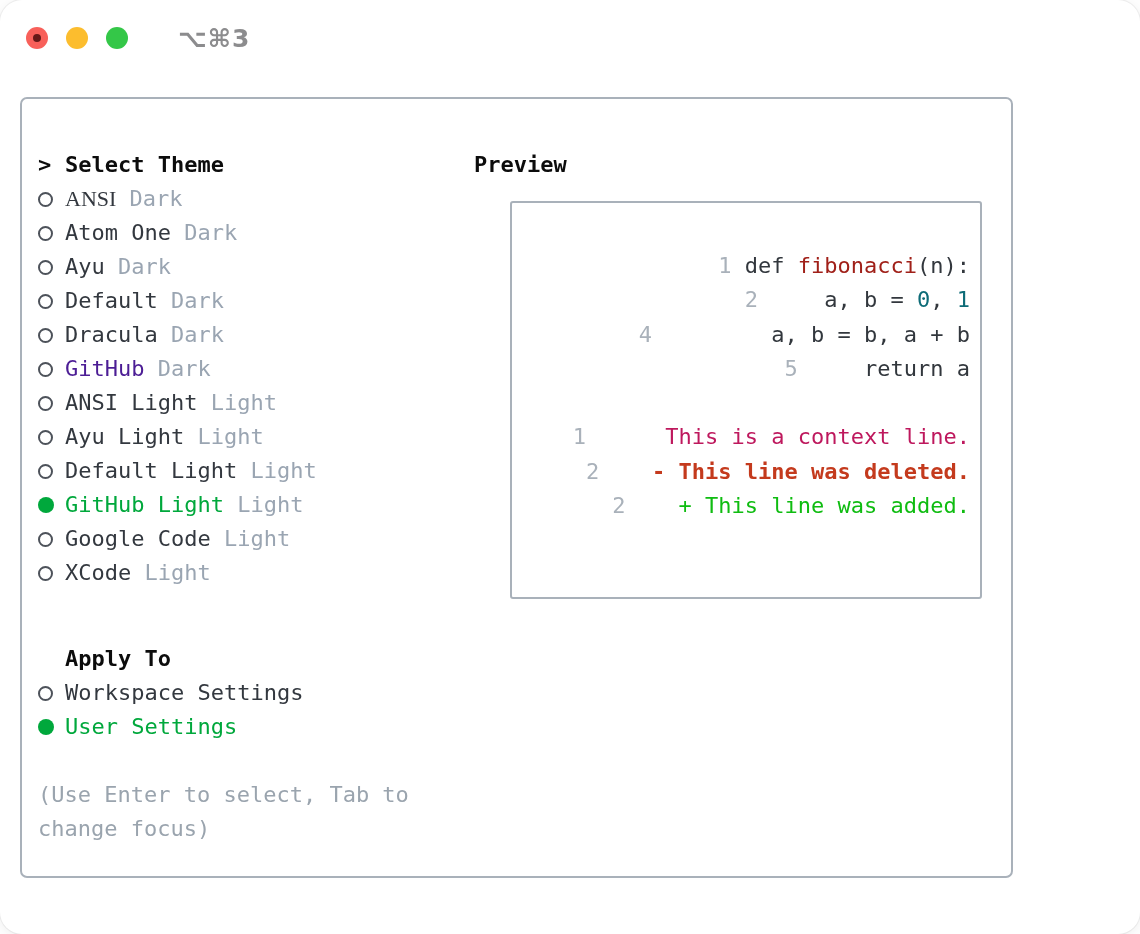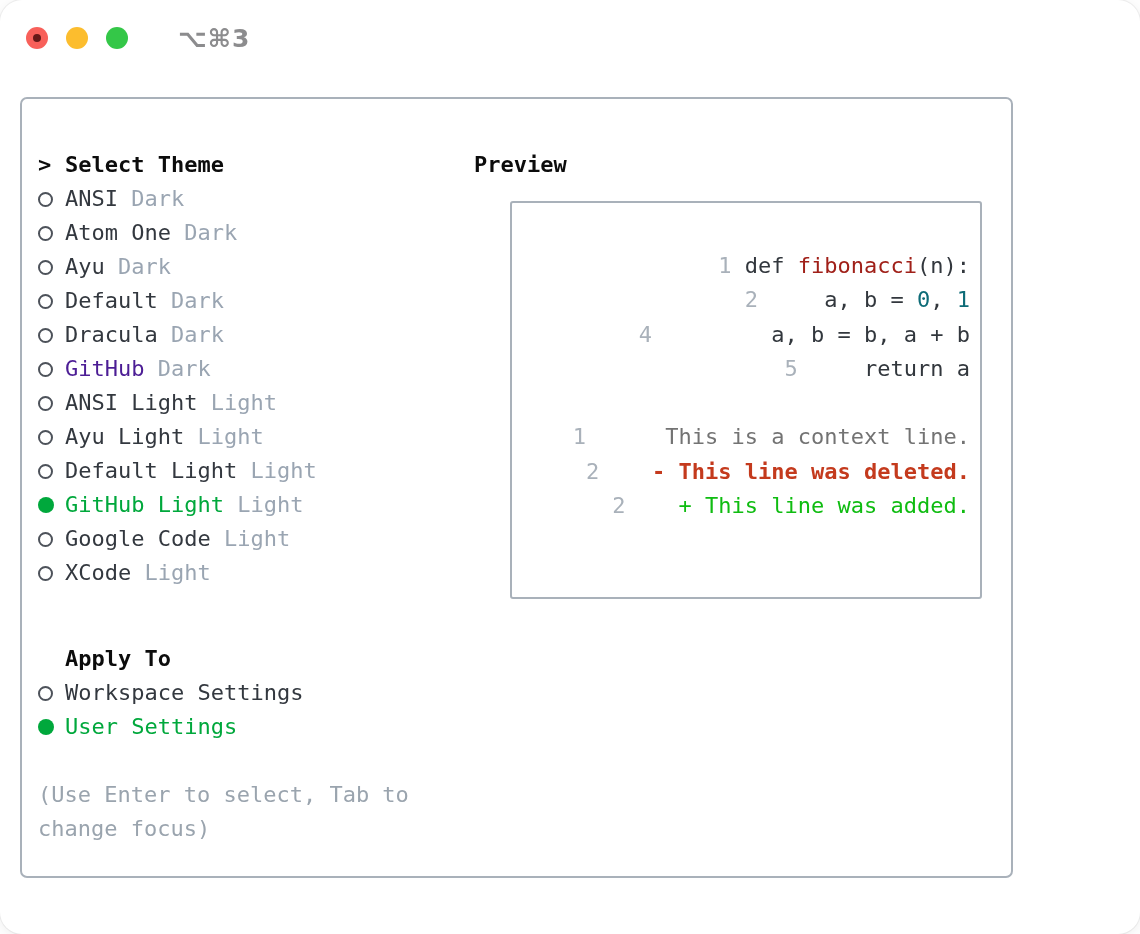--- a/index.html
+++ b/index.html
@@ -153,21 +153,21 @@
 
   <div class="panel">
 
     <div class="left-col">
       <div class="row">
         <span class="marker"><span class="prompt-glyph">&gt;</span></span>
         <span class="menu-title">Select Theme</span>
       </div>
 
       <div id="theme-list">
-          <div class="row"><span class="marker"><span class="ring"></span></span><span style="color: rgb(51, 56, 63);">ANSI</span><span class="variant"> Dark</span></div>
+          <div class="row"><span class="marker"><span class="ring"></span></span><span style="color: rgb(51, 56, 63); font-family: Liberation Serif, serif;">ANSI</span><span class="variant"> Dark</span></div>
           <div class="row"><span class="marker"><span class="ring"></span></span><span style="color: rgb(51, 56, 63);">Atom One</span><span class="variant"> Dark</span></div>
           <div class="row"><span class="marker"><span class="ring"></span></span><span style="color: rgb(51, 56, 63);">Ayu</span><span class="variant"> Dark</span></div>
           <div class="row"><span class="marker"><span class="ring"></span></span><span style="color: rgb(51, 56, 63);">Default</span><span class="variant"> Dark</span></div>
           <div class="row"><span class="marker"><span class="ring"></span></span><span style="color: rgb(51, 56, 63);">Dracula</span><span class="variant"> Dark</span></div>
           <div class="row"><span class="marker"><span class="ring"></span></span><span style="color: #4c1d95;">GitHub</span><span class="variant"> Dark</span></div>
           <div class="row"><span class="marker"><span class="ring"></span></span><span style="color: rgb(51, 56, 63);">ANSI Light</span><span class="variant"> Light</span></div>
           <div class="row"><span class="marker"><span class="ring"></span></span><span style="color: rgb(51, 56, 63);">Ayu Light</span><span class="variant"> Light</span></div>
           <div class="row"><span class="marker"><span class="ring"></span></span><span style="color: rgb(51, 56, 63);">Default Light</span><span class="variant"> Light</span></div>
           <div class="row"><span class="marker"><span class="fill" style="background: rgb(0, 168, 60);"></span></span><span style="color: rgb(0, 168, 60);">GitHub Light</span><span class="variant"> Light</span></div>
           <div class="row"><span class="marker"><span class="ring"></span></span><span style="color: rgb(51, 56, 63);">Google Code</span><span class="variant"> Light</span></div>
@@ -190,19 +190,19 @@
     <div class="preview-title-wrap">
       <span class="preview-title">Preview</span>
     </div>
 
     <div class="preview-box" id="code-box">
         <div class="code-line"><span style="color: rgb(169, 177, 186);">1 </span><span style="color: rgb(50, 55, 61);">def </span><span style="color: rgb(160, 32, 25);">fibonacci</span><span style="color: rgb(50, 55, 61);">(n):</span></div>
         <div class="code-line"><span style="color: rgb(169, 177, 186);">2 </span><span style="color: rgb(50, 55, 61);">    a, b = </span><span style="color: rgb(13, 107, 119);">0</span><span style="color: rgb(50, 55, 61);">, </span><span style="color: rgb(13, 107, 119);">1</span></div>
         <div class="code-line"><span style="color: rgb(169, 177, 186);">4 </span><span style="color: rgb(50, 55, 61);">        a, b = b, a + b</span></div>
         <div class="code-line"><span style="color: rgb(169, 177, 186);">5 </span><span style="color: rgb(50, 55, 61);">    return a</span></div>
         <div class="code-line">&nbsp;</div>
-        <div class="code-line"><span style="color: rgb(169, 177, 186);">1 </span><span style="color: #737373;">     This is a context line.</span></div>
+        <div class="code-line"><span style="color: rgb(169, 177, 186);">1 </span><span style="color: #be185d;">     This is a context line.</span></div>
         <div class="code-line"><span style="color: rgb(169, 177, 186);">2 </span><span style="color: rgb(196, 58, 29); font-weight: bold;">   - This line was deleted.</span></div>
         <div class="code-line"><span style="color: rgb(169, 177, 186);">2 </span><span style="color: rgb(15, 188, 17);">   + This line was added.</span></div>
       </div>
 
   </div>
 </div>
 
 </body></html>

